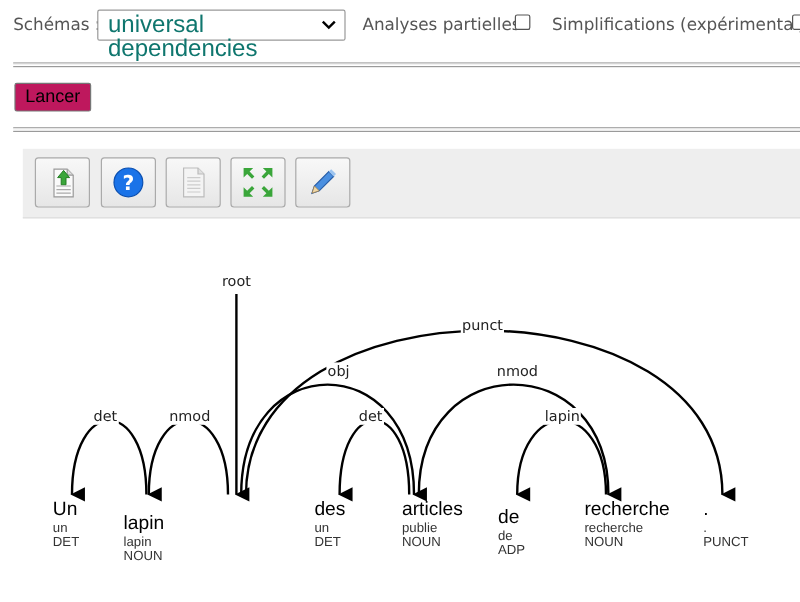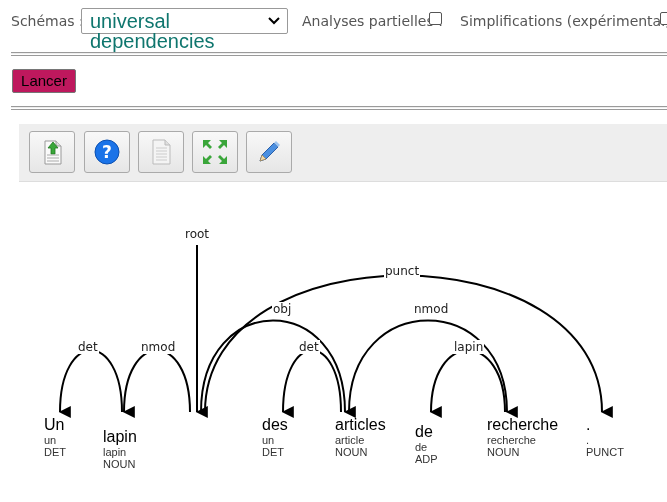--- a/index.html
+++ b/index.html
@@ -132,21 +132,21 @@
     <div class="lemma">lapin</div>
     <div class="pos">NOUN</div>
   </div>
   <div class="tok" style="left:262px;top:226px;">
     <div class="form">des</div>
     <div class="lemma">un</div>
     <div class="pos">DET</div>
   </div>
   <div class="tok" style="left:324px;top:226px;margin-left:11px;">
     <div class="form">articles</div>
-    <div class="lemma">article</div>
+    <div class="lemma">publie</div>
     <div class="pos">NOUN</div>
   </div>
   <div class="tok" style="left:415px;top:233px;">
     <div class="form">de</div>
     <div class="lemma">de</div>
     <div class="pos">ADP</div>
   </div>
   <div class="tok" style="left:487px;top:226px;">
     <div class="form">recherche</div>
     <div class="lemma">recherche</div>

